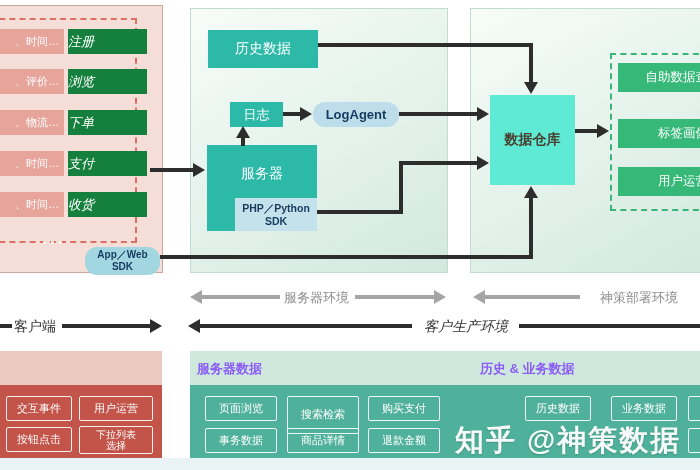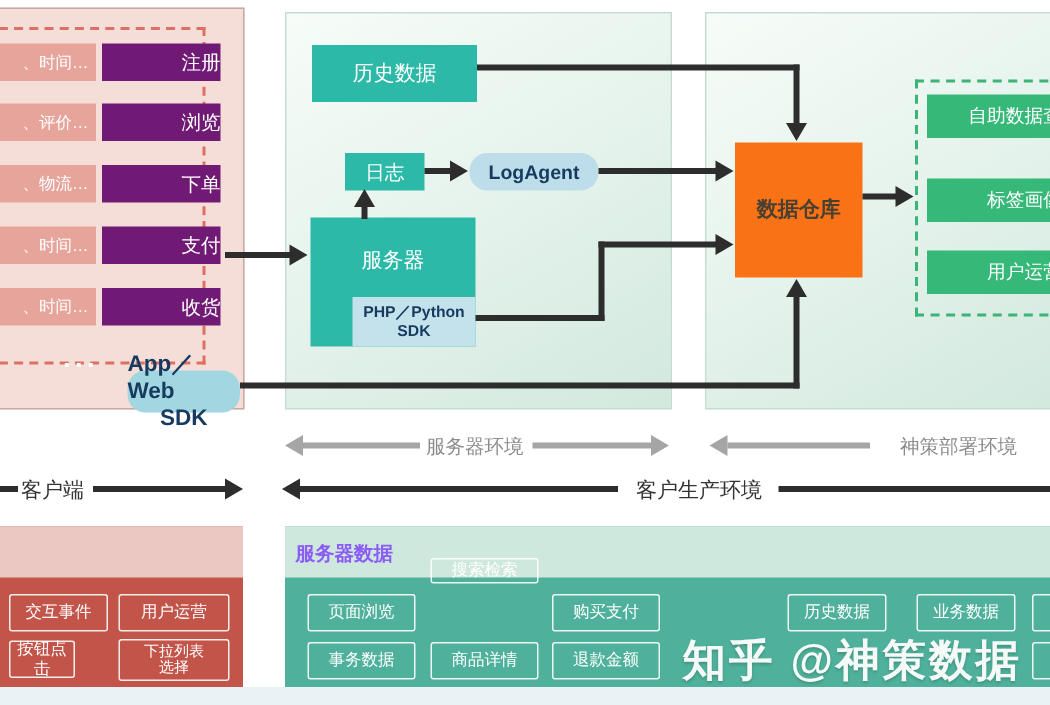--- a/index.html
+++ b/index.html
@@ -12,22 +12,22 @@
   .client-panel{left:-12px;top:5px;width:175px;height:268px;background:#f6ded8;border:1px solid #c9a89f;}
   .dash-red{position:absolute;left:-10px;top:12px;width:158px;height:225px;border:2px dashed #dd7064;box-sizing:border-box;}
   .env-panel{background:linear-gradient(150deg,#f7fcf9 0%,#e3f2ea 55%,#d2e8de 100%);border:1px solid #c2dcd2;}
   .mid-panel{left:190px;top:8px;width:258px;height:265px;}
   .right-panel{left:470px;top:8px;width:240px;height:265px;}
 
   
   .teal-box{position:absolute;background:#2cb9a8;color:#fff;display:flex;align-items:center;justify-content:center;box-sizing:border-box;}
   .blue-box{position:absolute;background:#bcdde9;color:#173a5f;display:flex;align-items:center;justify-content:center;font-weight:bold;box-sizing:border-box;border-radius:12px;}
   .row-light{position:absolute;background:#e7a49b;color:#fff;display:flex;align-items:center;justify-content:flex-end;padding-right:5px;font-size:11px;box-sizing:border-box;}
-  .row-dark{position:absolute;background:#701a75;color:#fff;display:flex;align-items:center;justify-content:flex-end;font-size:13px;box-sizing:border-box;}
-  .wh-box{position:absolute;left:490px;top:95px;width:85px;height:90px;background:#f97316;color:#4a4031;
+  .row-dark{position:absolute;background:#15803d;color:#fff;display:flex;align-items:center;justify-content:flex-start;font-size:13px;box-sizing:border-box;font-style:italic;}
+  .wh-box{position:absolute;left:490px;top:95px;width:85px;height:90px;background:#5eead4;color:#4a4031;
           font-size:14px;font-weight:bold;display:flex;align-items:center;justify-content:center;}
   .dash-green{position:absolute;left:610px;top:53px;width:120px;height:158px;border:2px dashed #3bb477;box-sizing:border-box;}
   .green-box{position:absolute;left:618px;width:130px;height:29px;background:#35b878;color:#fff;font-size:12.5px;
              display:flex;align-items:center;justify-content:center;}
 
   
   .hline,.vline{position:absolute;background:#2d2d2d;z-index:1;}
   .hline{height:4px;} .vline{width:4px;}
   .gray{background:#a5a5a5;}
   .arr{position:absolute;width:0;height:0;border-style:solid;z-index:1;}
@@ -94,21 +94,21 @@
 
   <div class="row-light" style="left:-28px;top:192px;width:92px;height:25px;">
       <span>、时间…</span>
     </div>
   <div class="row-dark" style="left:68px;top:192px;width:79px;height:25px;">
       <span>收货</span>
     </div>
 
   <div class="dots">···</div>
 
-  <div class="blue-box sdk-2line" style="left:85px;top:247px;width:75px;height:28px;font-size:15px;background:#a2d7e2;">
+  <div class="blue-box sdk-2line" style="left:85px;top:247px;width:75px;height:28px;font-size:10px;background:#a2d7e2;">
     <span>App／Web</span>
     <span>SDK</span>
   </div>
 
   <div class="panel env-panel mid-panel"></div>
 
   <div class="teal-box" style="left:208px;top:30px;width:110px;height:38px;font-size:14px;">
     <span>历史数据</span>
   </div>
 
@@ -183,39 +183,40 @@
   <div class="hline gray" style="left:485px;top:295px;width:95px;"></div>
   <div class="env-label" style="left:600px;top:289px;">神策部署环境</div>
 
   <div class="hline" style="left:0px;top:324px;width:12px;"></div>
   <div class="env-label dark" style="left:14px;top:318px;">客户端</div>
   <div class="hline" style="left:62px;top:324px;width:89px;"></div>
   <div class="arr r" style="left:150px;top:319px;"></div>
 
   <div class="arr l" style="left:188px;top:319px;"></div>
   <div class="hline" style="left:199px;top:324px;width:213px;"></div>
-  <div class="env-label dark" style="left:424px;top:318px;">客户生产环境</div>
+  <div class="env-label dark" style="left:424px;top:318px;font-style:italic;">客户生产环境</div>
   <div class="hline" style="left:519px;top:324px;width:181px;"></div>
 
   <div class="panel b-red">
     <div class="b-red-head"></div>
   </div>
   <div class="obox" style="left:6px;top:396px;width:66px;height:25px;"><span>交互事件</span></div>
   <div class="obox" style="left:79px;top:396px;width:74px;height:25px;"><span>用户运营</span></div>
-  <div class="obox" style="left:6px;top:427px;width:44px;height:25px;"><span>按钮点击</span></div>
+  <div class="obox" style="left:6px;top:427px;width:66px;height:25px;"><span>按钮点击</span></div>
   <div class="obox" style="left:79px;top:426px;width:74px;height:28px;font-size:10px;"><span>下拉列表
 选择</span></div>
 
   <div class="panel b-teal">
     <div class="b-teal-head"></div>
   </div>
   <div class="head-label" style="left:197px;top:360px;">服务器数据</div>
+  <div class="head-label" style="left:480px;top:360px;">历史 &amp; 业务数据</div>
 
   <div class="obox" style="left:205px;top:396px;width:72px;height:25px;"><span>页面浏览</span></div>
-  <div class="obox" style="left:287px;top:372px;width:72px;height:17px;"><span>搜索检索</span></div>
+  <div class="obox" style="left:287px;top:396px;width:72px;height:38px;font-family:Liberation Mono, monospace;"><span>搜索检索</span></div>
   <div class="obox" style="left:368px;top:396px;width:72px;height:25px;"><span>购买支付</span></div>
   <div class="obox" style="left:525px;top:396px;width:66px;height:25px;"><span>历史数据</span></div>
   <div class="obox" style="left:611px;top:396px;width:66px;height:25px;"><span>业务数据</span></div>
   <div class="obox" style="left:688px;top:396px;width:40px;height:25px;"></div>
 
   <div class="obox" style="left:205px;top:428px;width:72px;height:25px;"><span>事务数据</span></div>
   <div class="obox" style="left:287px;top:428px;width:72px;height:25px;"><span>商品详情</span></div>
   <div class="obox" style="left:368px;top:428px;width:72px;height:25px;"><span>退款金额</span></div>
   <div class="obox" style="left:688px;top:428px;width:40px;height:25px;"></div>
 

